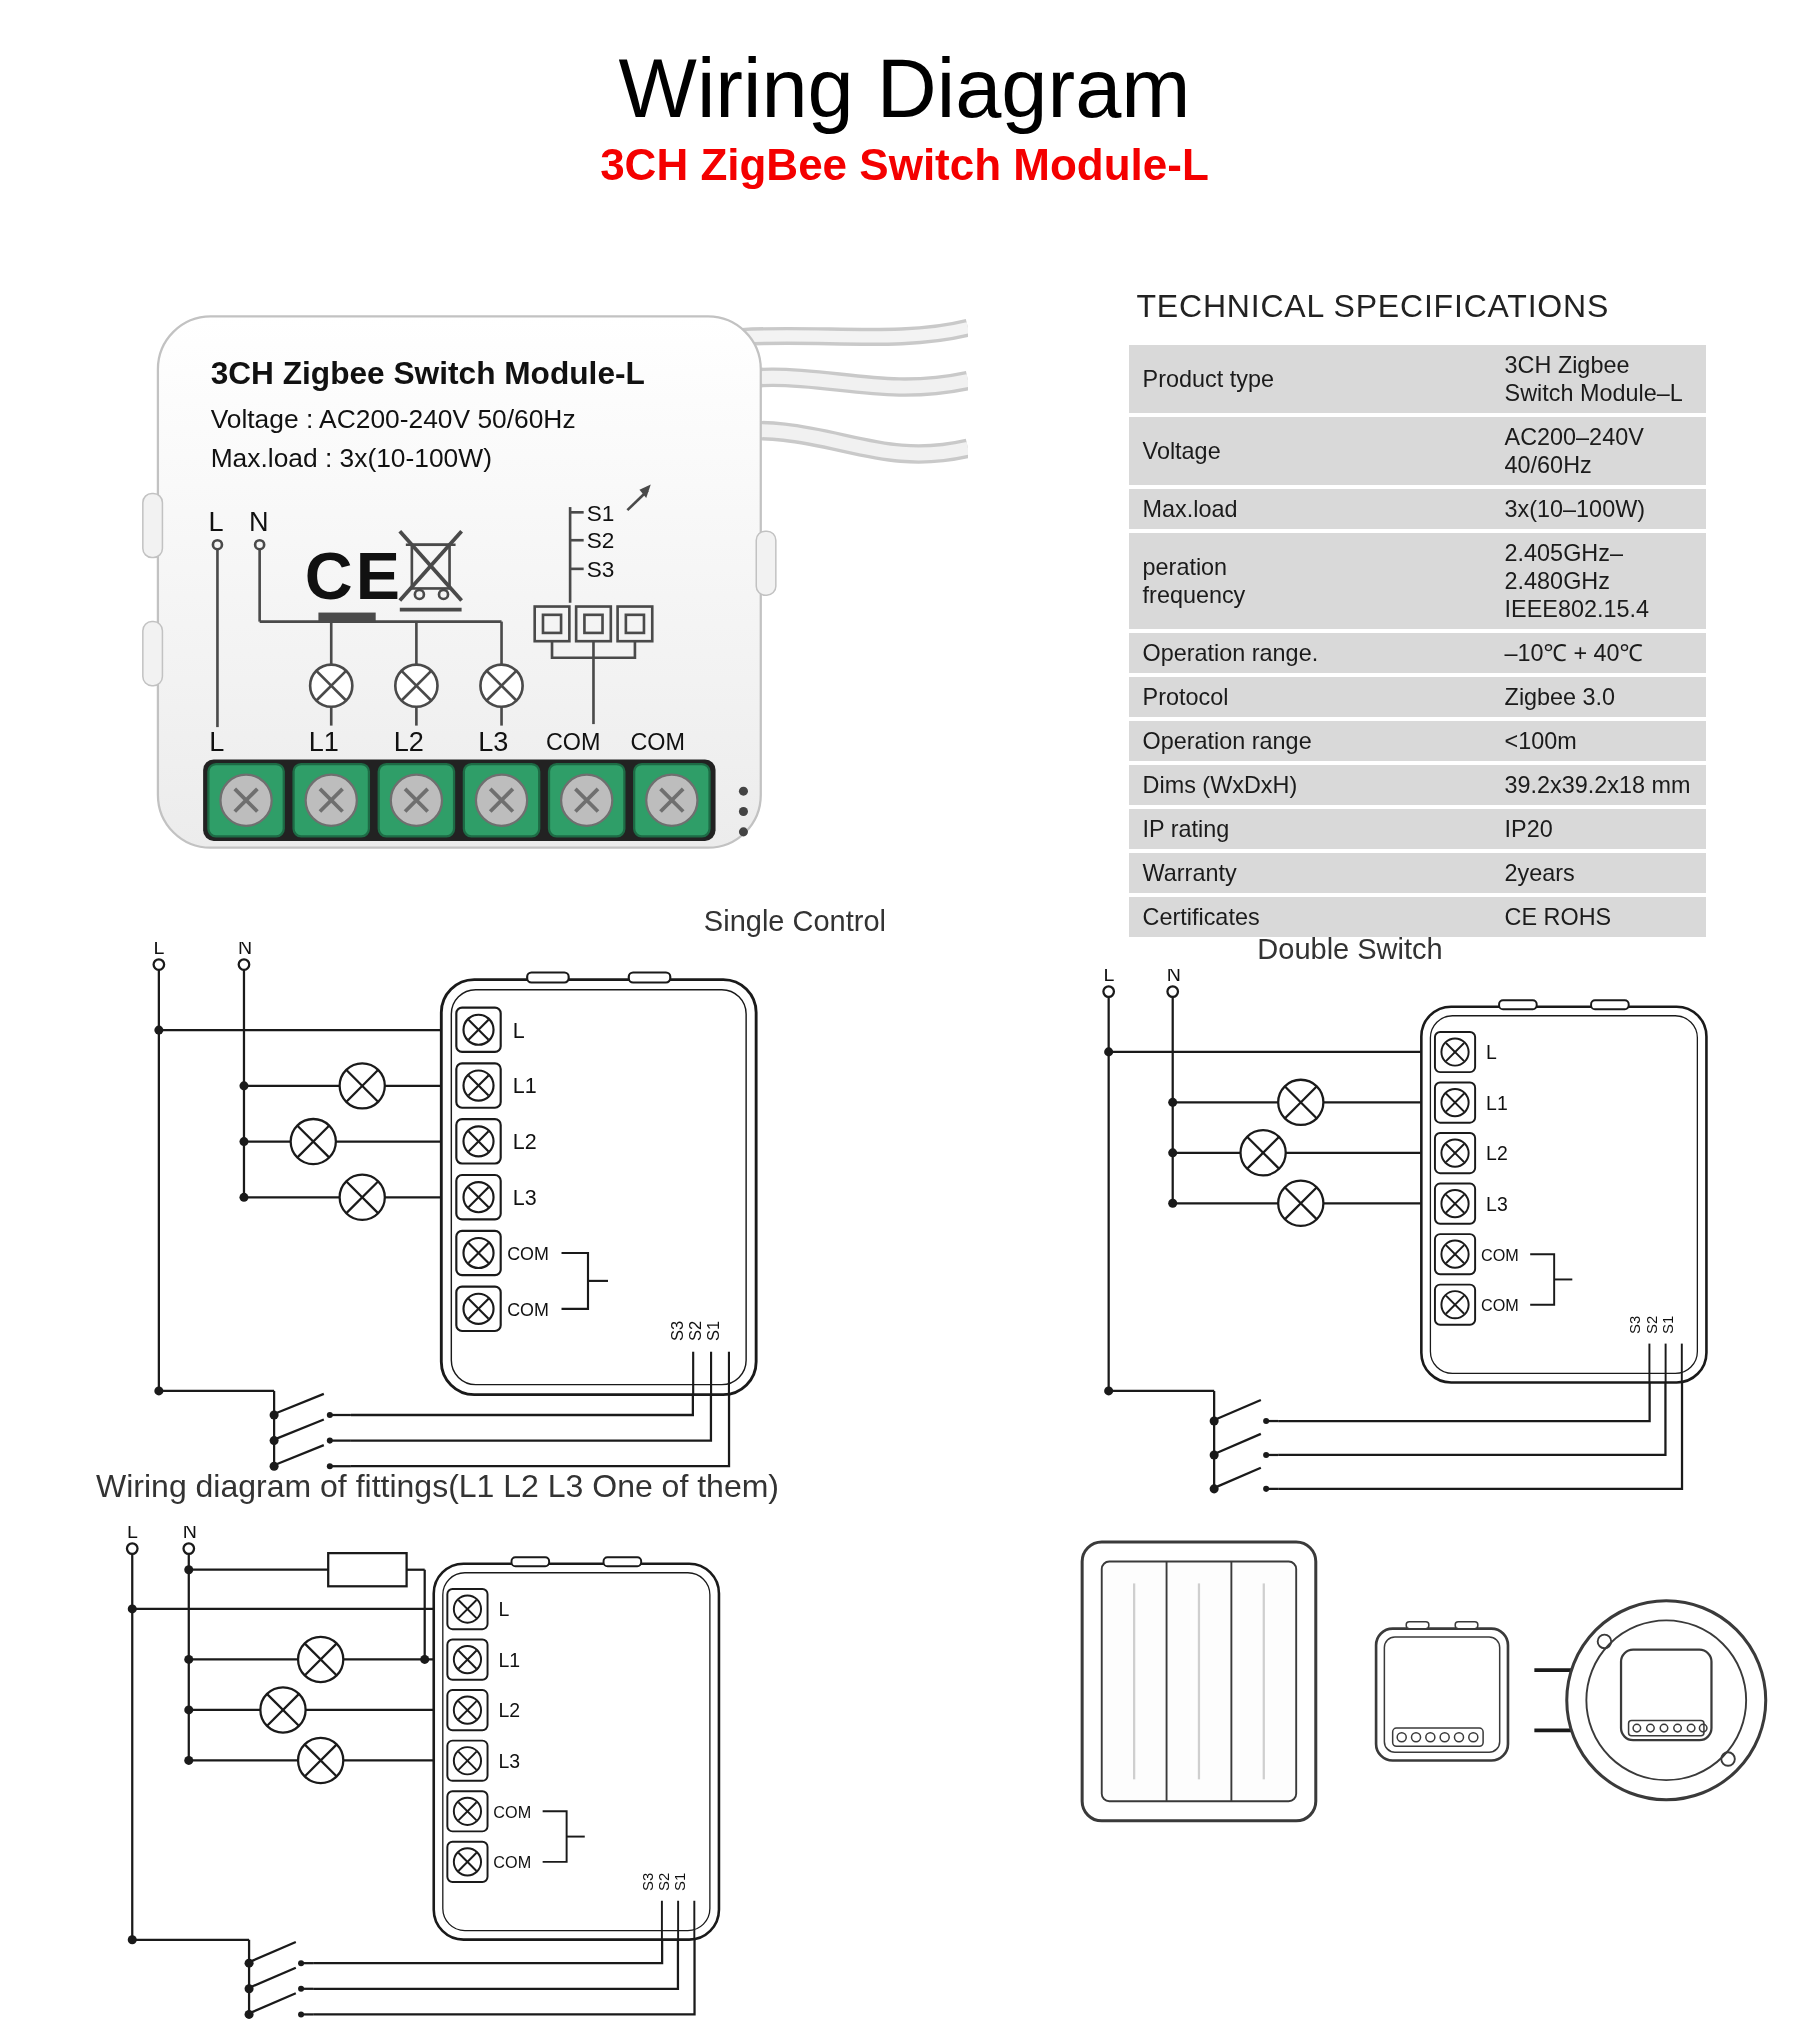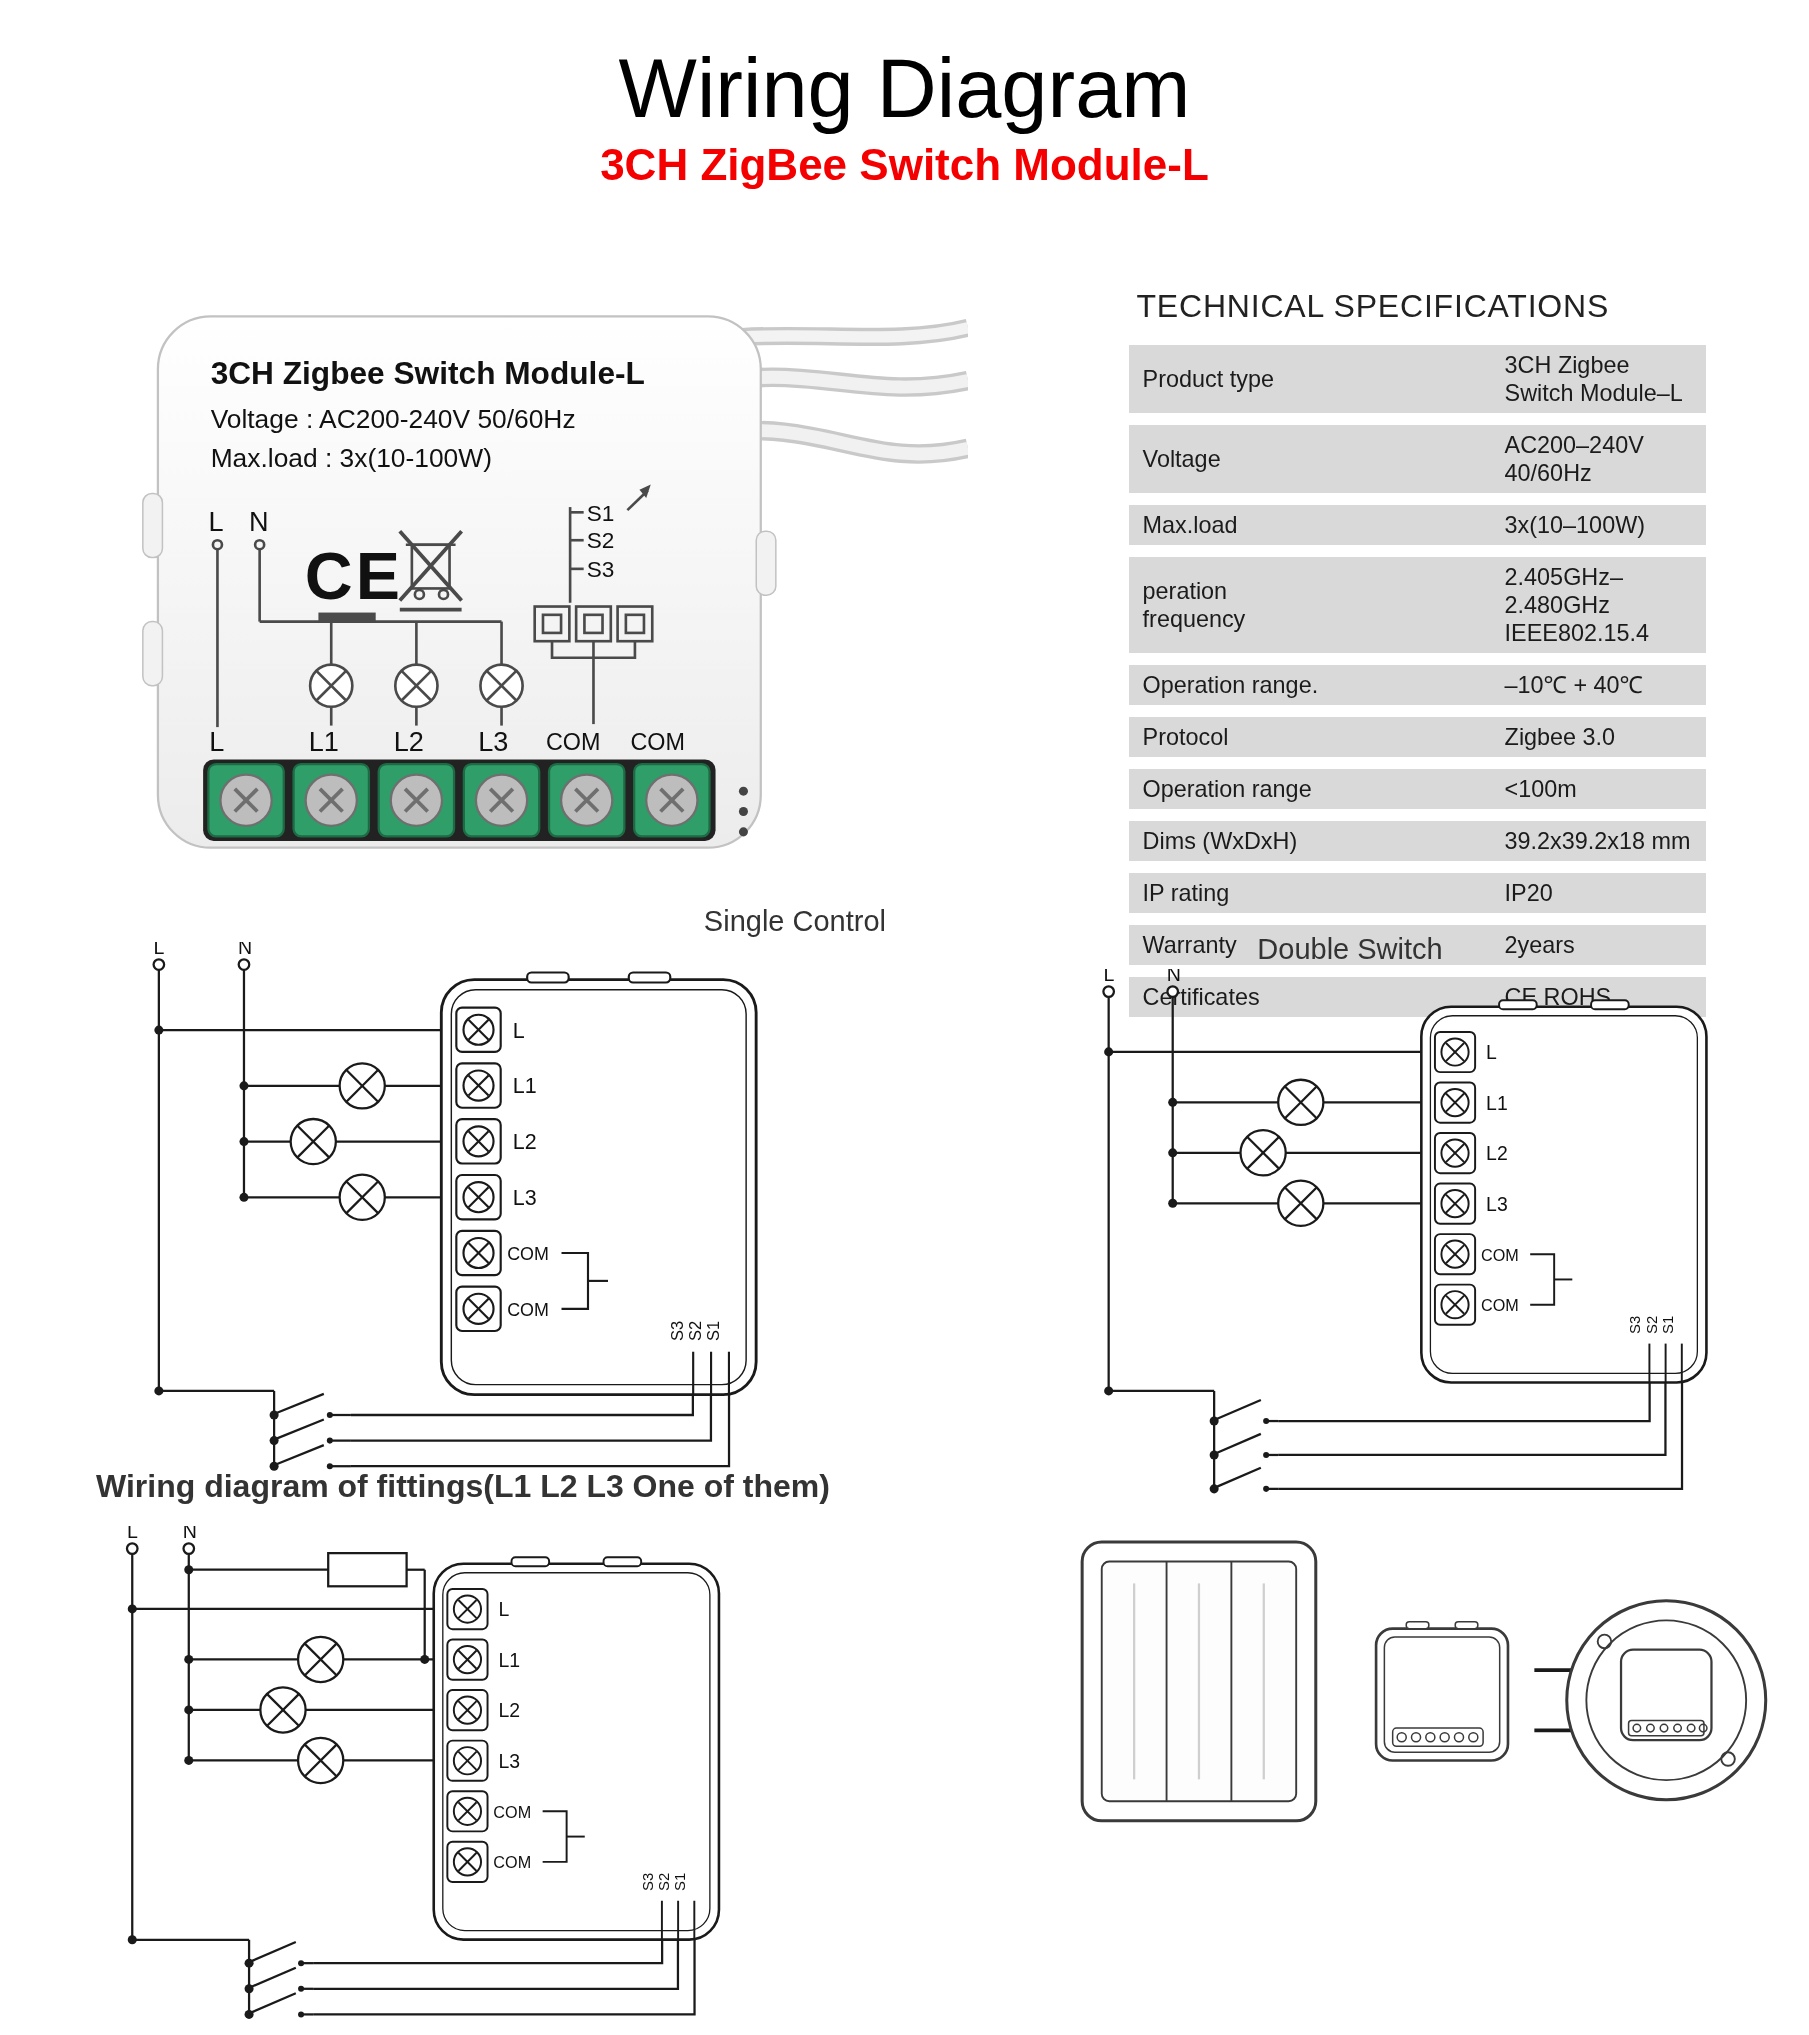--- a/index.html
+++ b/index.html
@@ -1,21 +1,21 @@
 <!DOCTYPE html>
 <html style="font-size:12px"><head>
 <meta charset="utf-8">
 <style>
   html,body{margin:0;padding:0;background:#fff;}
   body{width:1809px;height:2035px;position:relative;font-family:"Liberation Sans",sans-serif;color:#111;}
   .abs{position:absolute;}
   .page-title{font-size:83px;font-weight:normal;color:#000;line-height:1.05;}
   .page-subtitle{font-size:44px;font-weight:bold;color:#f40000;margin-top:7.5px;}
   .specs-heading{font-size:32px;color:#222;padding:0 0 19.6px 7.5px;letter-spacing:0.8px;}
-  .srow{display:flex;background:#d9d9d9;margin-bottom:12px;align-items:center;}
+  .srow{display:flex;background:#d9d9d9;margin-bottom:4px;align-items:center;}
   .slabel{width:362px;padding:6px 0 6px 13.6px;font-size:23.4px;color:#1b1b1b;white-space:pre-line;line-height:28px;}
   .svalue{flex:1;padding:6px 4.5px 6px 0;font-size:23.4px;color:#1b1b1b;white-space:pre-line;line-height:28px;}
   .dtitle{font-size:29px;color:#333;}
   .dtitle2{font-size:32px;color:#333;}
   svg text{font-family:"Liberation Sans",sans-serif;fill:#111;}
   .dlab{font-size:26px;}
   .mlab{font-size:30px;}
   .mlab-sm{font-size:25px;}
   .slab{font-size:23px;}
   .w{stroke:#1a1a1a;stroke-width:3;fill:none;}
@@ -250,21 +250,21 @@
       </div>
     <div class="srow">
         <div class="slabel">Certificates</div>
         <div class="svalue">CE ROHS</div>
       </div>
   </div>
 </div>
 
 <div class="abs dtitle" style="left:87px;top:905px;width:799px;text-align:right;">Single Control</div>
 <div class="abs dtitle" style="left:1052px;top:933px;width:596px;text-align:center;">Double Switch</div>
-<div class="abs dtitle2" style="left:96px;top:1468px;font-weight:bold;">Wiring diagram of fittings(L1 L2 L3 One of them)</div>
+<div class="abs dtitle2" style="left:96px;top:1468px;">Wiring diagram of fittings(L1 L2 L3 One of them)</div>
 
 <svg class="abs" style="left:87px;top:942px" width="799" height="531" viewBox="0 0 1060 705">
   <text x="88" y="16" class="dlab">L</text>
   <text x="200" y="16" class="dlab">N</text>
   <circle cx="95" cy="30" r="7" class="term"></circle>
   <circle cx="208" cy="30" r="7" class="term"></circle>
   <line x1="95" y1="37" x2="95" y2="596" class="w"></line>
   <line x1="208" y1="37" x2="208" y2="339" class="w"></line>
   <line x1="95" y1="117" x2="470" y2="117" class="w"></line>
   <circle cx="95" cy="117" r="6" class="dot"></circle>

